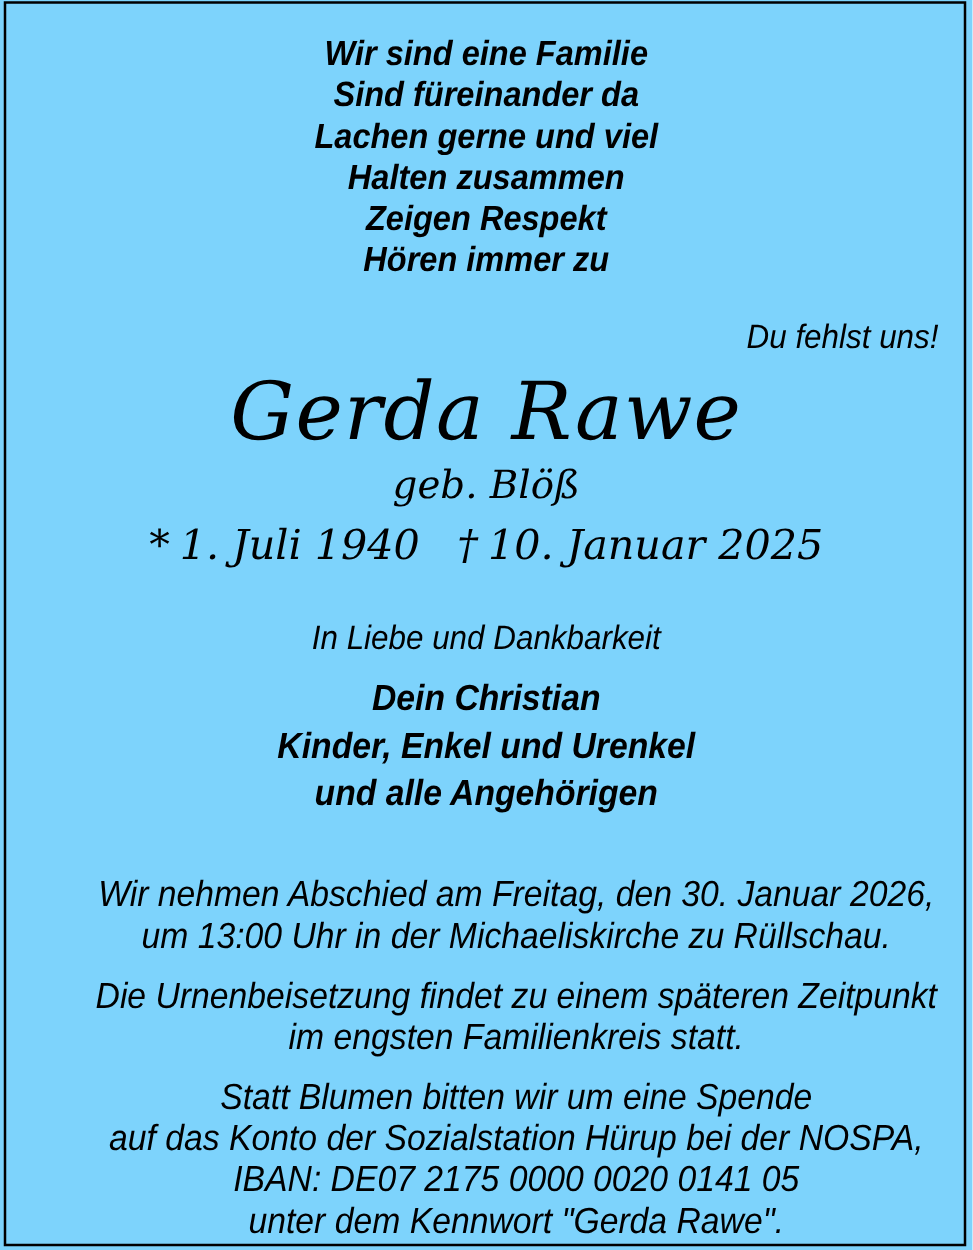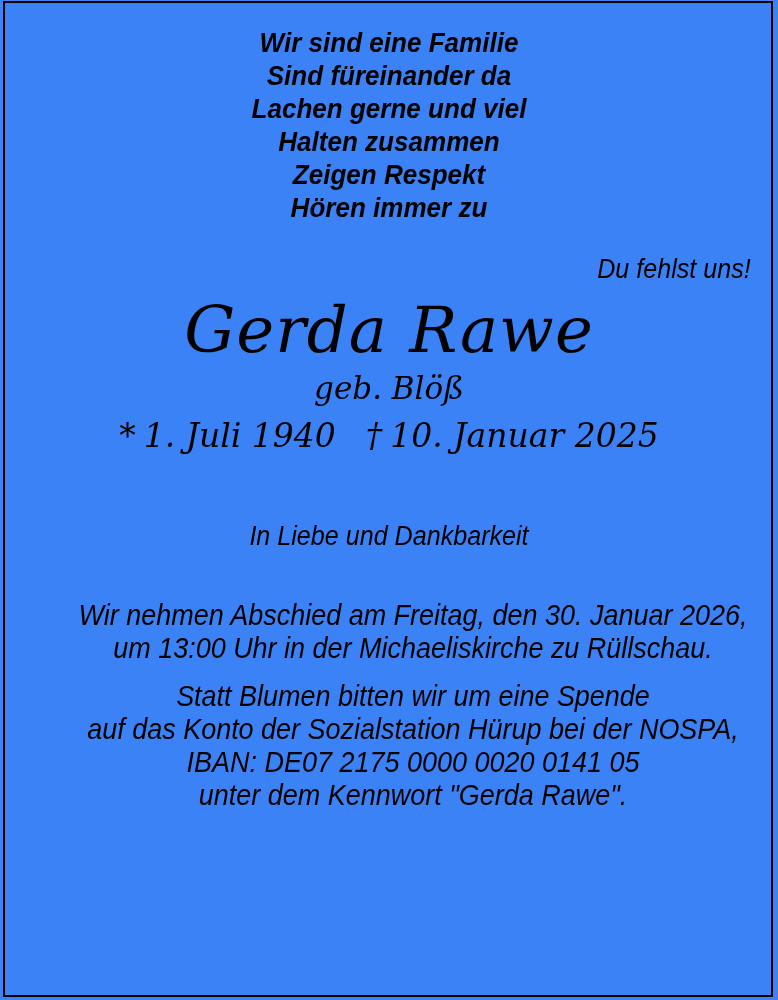--- a/index.html
+++ b/index.html
@@ -7,21 +7,21 @@
     padding: 0;
     background: #ffffff;
     width: 778px;
     height: 1000px;
     overflow: hidden;
   }
   .page {
     position: relative;
     width: 778px;
     height: 1000px;
-    background: #3b82f6;
+    background: #7dd3fc;
     color: #000000;
     font-family: "Liberation Sans", sans-serif;
     box-sizing: border-box;
   }
   .frame {
     position: absolute;
     left: 3px;
     top: 1px;
     right: 5px;
     bottom: 3px;
@@ -62,21 +62,21 @@
     margin-top: 7px;
     font-size: 33px;
     line-height: 44px;
     display: flex;
     justify-content: center;
     gap: 30px;
   }
   .dates .part { white-space: nowrap; }
   .dates .sym { padding-right: 8px; }
 
-  .tribute { font-size: 27px; line-height: 33px; margin-top: 62px; }
+  .tribute { font-size: 27px; line-height: 33px; margin-top: 36px; }
 
   .mourners { margin-top: 13px; }
   .mourners .ln { font-size: 29px; line-height: 38px; }
 
   .announcements { margin-top: 46px; }
   .para { margin-bottom: 15px; padding-left: 48px; }
   .para .ln { font-size: 29px; line-height: 33px; }
 </style>
 </head>
 <body>
@@ -105,28 +105,37 @@
 
     <div class="dates serif-i">
       <span class="part"><span class="sym">*</span><span>1. Juli 1940</span></span>
       <span class="part"><span class="sym">†</span><span>10. Januar 2025</span></span>
     </div>
 
     <div class="tribute sans-i">
       <div class="ln">In Liebe und Dankbarkeit</div>
     </div>
 
+    <div class="mourners sans-bi">
+      <div class="ln">Dein Christian</div>
+      <div class="ln">Kinder, Enkel und Urenkel</div>
+      <div class="ln">und alle Angehörigen</div>
+    </div>
 
     <div class="announcements sans-i">
 
       <div class="para">
         <div class="ln">Wir nehmen Abschied am Freitag, den 30. Januar 2026,</div>
         <div class="ln">um 13:00 Uhr in der Michaeliskirche zu Rüllschau.</div>
       </div>
 
+      <div class="para">
+        <div class="ln">Die Urnenbeisetzung findet zu einem späteren Zeitpunkt</div>
+        <div class="ln">im engsten Familienkreis statt.</div>
+      </div>
 
       <div class="para">
         <div class="ln">Statt Blumen bitten wir um eine Spende</div>
         <div class="ln">auf das Konto der Sozialstation Hürup bei der NOSPA,</div>
         <div class="ln">IBAN: DE07 2175 0000 0020 0141 05</div>
         <div class="ln">unter dem Kennwort "Gerda Rawe".</div>
       </div>
 
     </div>
 

